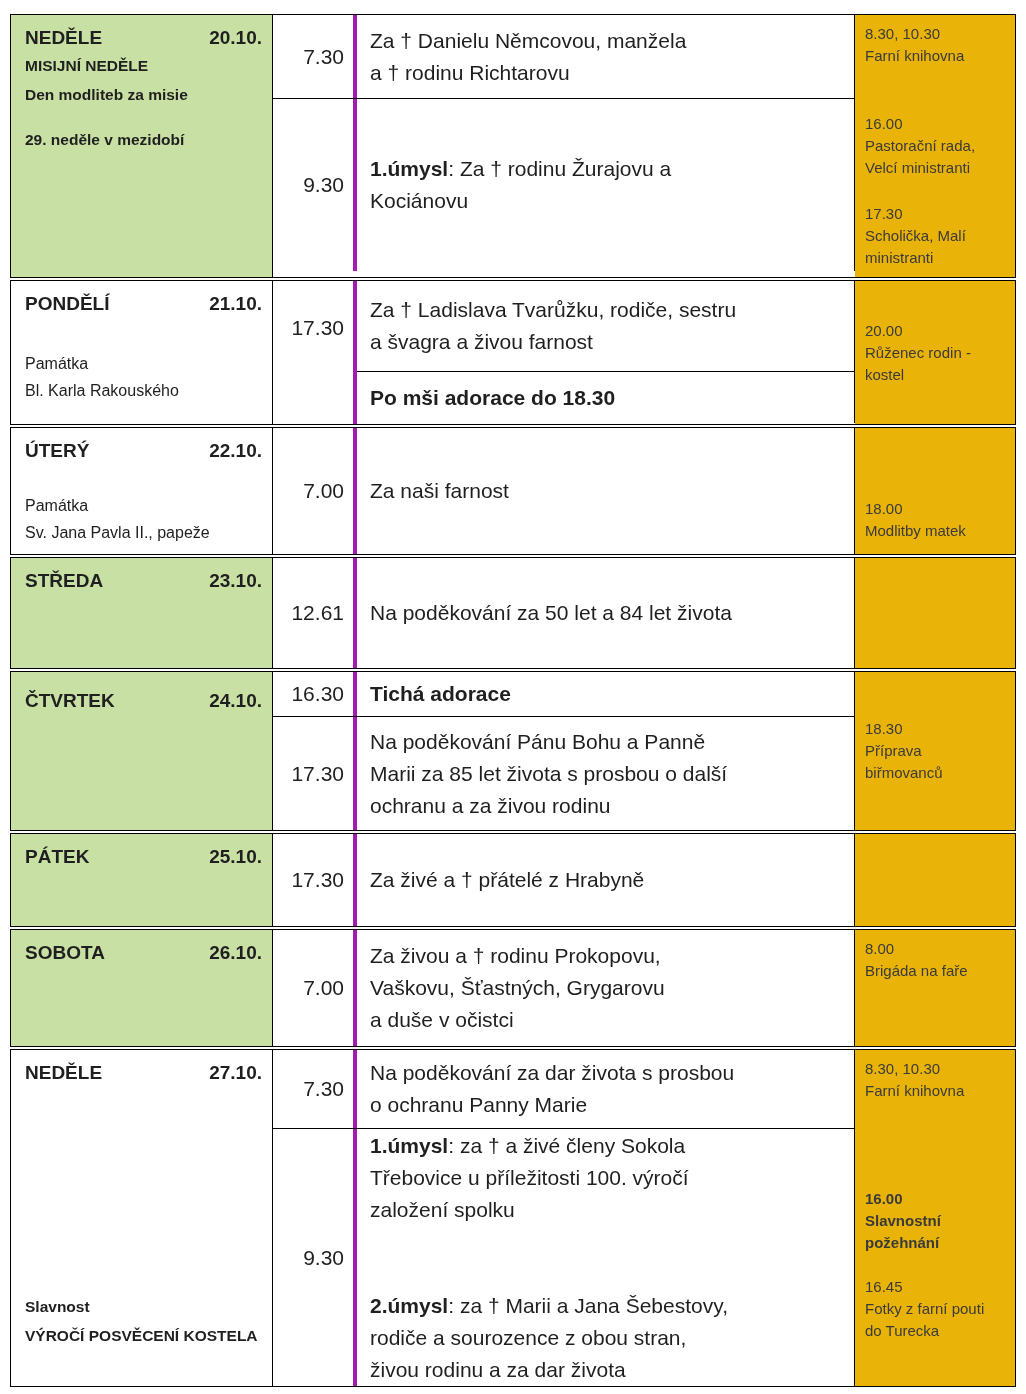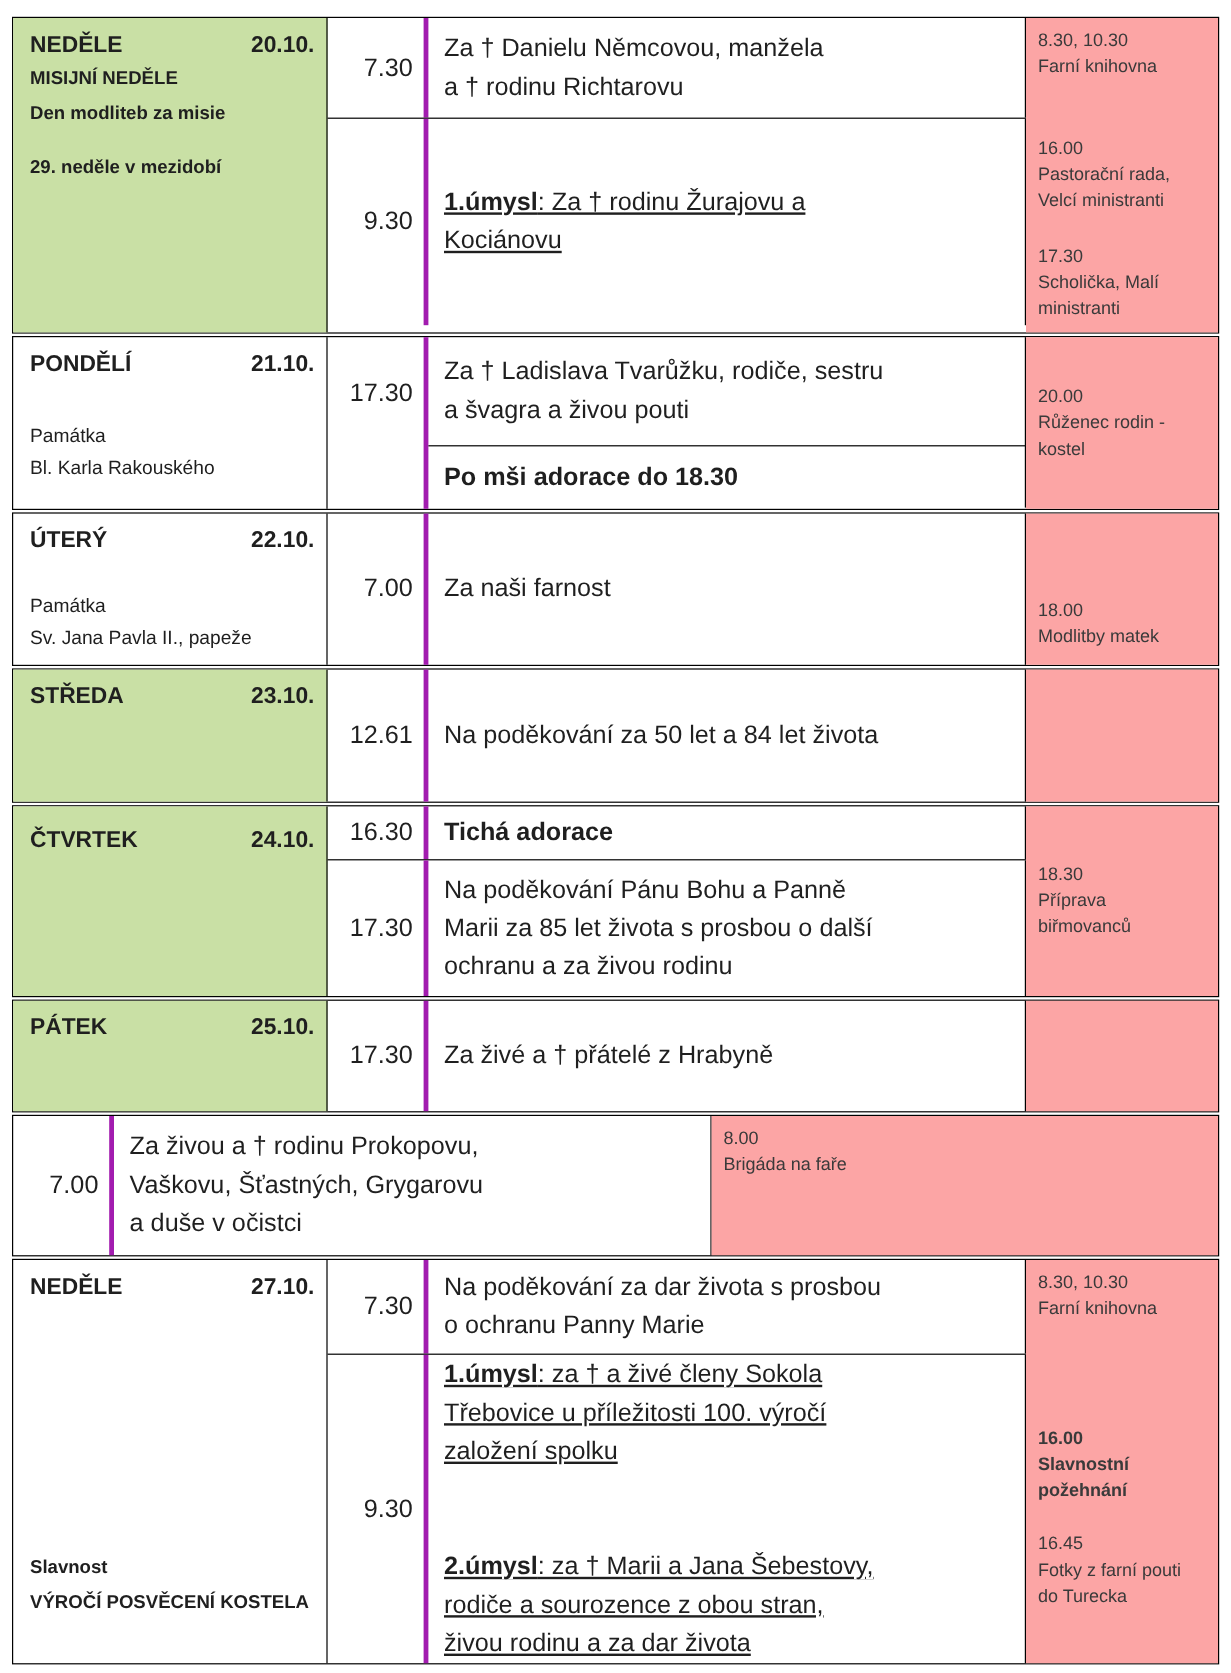--- a/index.html
+++ b/index.html
@@ -46,23 +46,23 @@
   .intent{
     flex:1;border-right:1px solid #000;
     padding:4px 10px 4px 13px;
     display:flex;flex-direction:column;justify-content:center;
     font-size:21px;line-height:32px;
     white-space:pre-line;
   }
   .stack .intent{flex:none;}
   .boldline{font-weight:bold;}
   .b{font-weight:bold;}
-  .para{white-space:pre-line;text-decoration:underline;}
+  .para{white-space:pre-line;}
   .notes{
-    flex:1;background:#fca5a5;
+    flex:1;background:#eab308;
     padding:8px 6px 8px 10px;
     display:flex;flex-direction:column;
     font-size:15px;line-height:22px;
     color:#3a3a3a;
     white-space:pre-line;
   }
   .notes.vcenter{justify-content:center;}
   .notes.vbottom{justify-content:flex-end;padding-bottom:12px;}
   .note{white-space:pre-line;}
 </style>
@@ -114,21 +114,21 @@
         <span>21.10.</span>
       </div>
       <div class="daysub" style="margin-top:auto;margin-bottom:12px">Památka
 Bl. Karla Rakouského</div>
     </div>
     <div class="mid">
       <div class="mass" style="height:143px">
         <div class="timecell" style="padding-bottom:50px">17.30</div>
         <div class="stack">
           <div class="intent" style="height:90px">Za † Ladislava Tvarůžku, rodiče, sestru
-a švagra a živou pouti</div>
+a švagra a živou farnost</div>
           <div class="intent boldline" style="height:52px;border-top:1px solid #000">Po mši adorace do 18.30</div>
         </div>
       </div>
     </div>
     <div class="notes vcenter">
       <div class="note">20.00
 Růženec rodin -
 kostel</div>
     </div>
   </div>
@@ -206,20 +206,26 @@
     <div class="mid">
       <div class="mass" style="height:92px">
         <div class="timecell">17.30</div>
         <div class="intent">Za živé a † přátelé z Hrabyně</div>
       </div>
     </div>
     <div class="notes"></div>
   </div>
 
   <div class="row">
+    <div class="daycell green">
+      <div class="dayhead">
+        <span>SOBOTA</span>
+        <span>26.10.</span>
+      </div>
+    </div>
     <div class="mid">
       <div class="mass" style="height:116px">
         <div class="timecell">7.00</div>
         <div class="intent">Za živou a † rodinu Prokopovu,
 Vaškovu, Šťastných, Grygarovu
 a duše v očistci</div>
       </div>
     </div>
     <div class="notes">
       <div class="note">8.00

